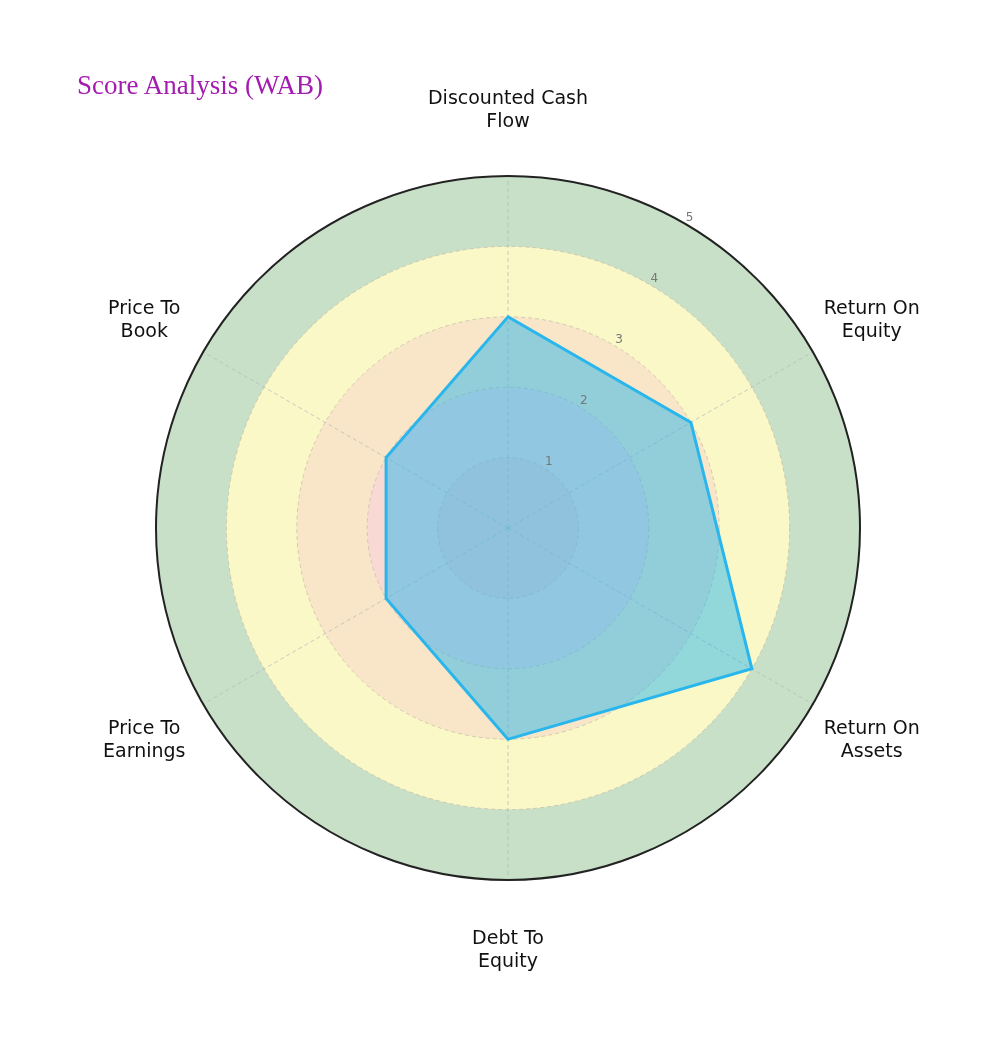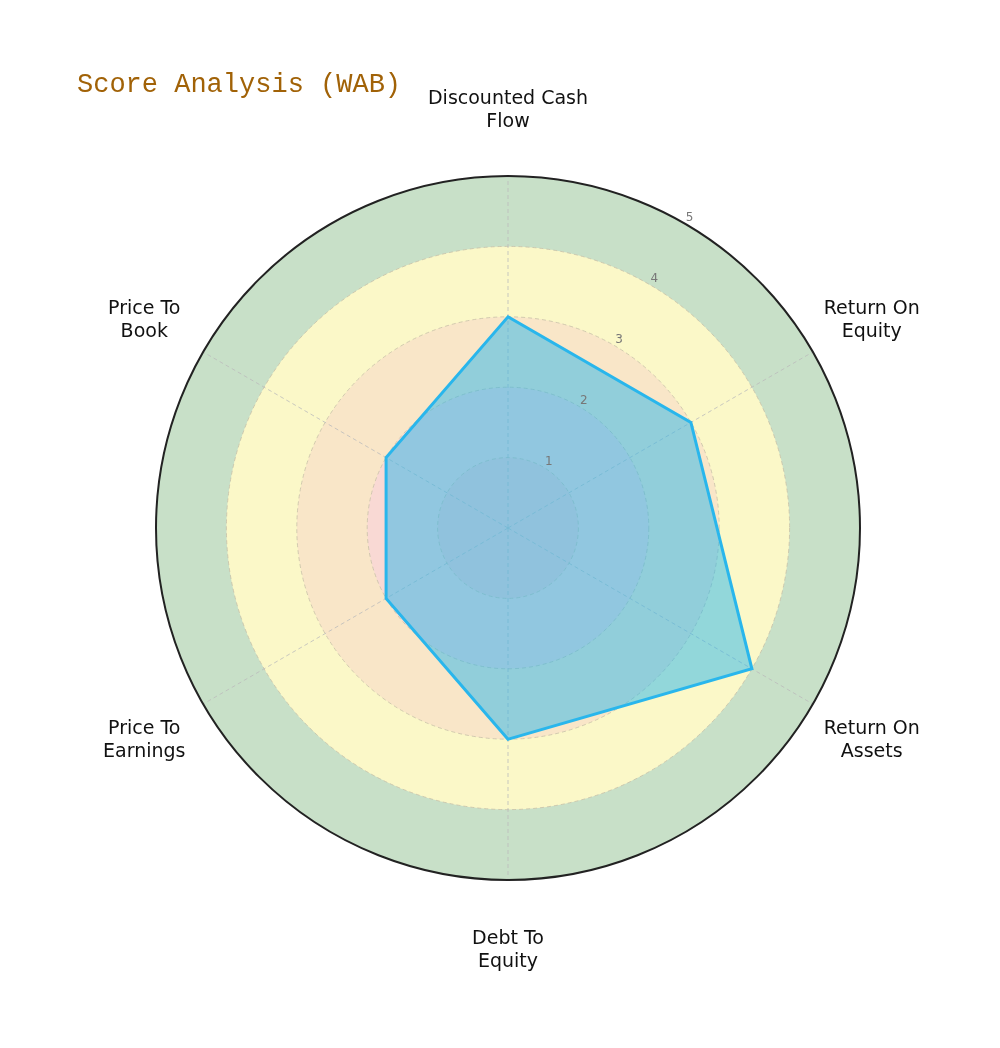--- a/index.html
+++ b/index.html
@@ -1,17 +1,17 @@
 <!DOCTYPE html>
 <html><head>
   <meta charset="utf-8">
   <style>
     html, body { margin: 0; padding: 0; background: #ffffff; }
     body { width: 1000px; height: 1048px; position: relative; overflow: hidden; font-family: "DejaVu Sans", sans-serif; }
-    #chart-title { position: absolute; left: 77px; top: 70px; font-size: 27px; color: #a16207; font-family: Liberation Mono, monospace; white-space: nowrap; }
+    #chart-title { position: absolute; left: 77px; top: 70px; font-size: 27px; color: #a21caf; font-family: Liberation Serif, serif; white-space: nowrap; }
     svg { position: absolute; left: 0; top: 0; }
     .axis-label { font-family: "DejaVu Sans", sans-serif; font-size: 19px; fill: #111111; }
     .tick-label { font-family: "DejaVu Sans", sans-serif; font-size: 12px; fill: #777777; }
   </style>
 </head>
 <body>
 
 <div id="chart-title">Score Analysis (WAB)</div>
 
 <svg id="radar" width="1000" height="1048" viewBox="0 0 1000 1048" xmlns="http://www.w3.org/2000/svg">

